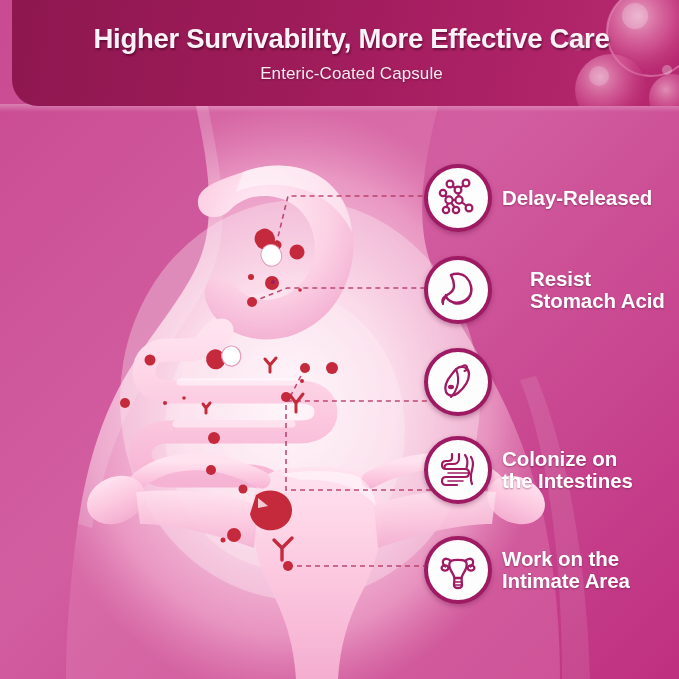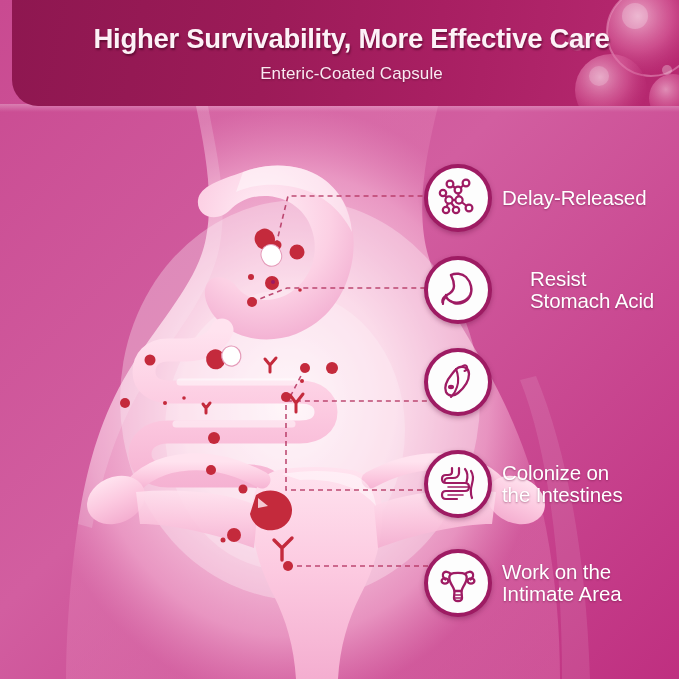--- a/index.html
+++ b/index.html
@@ -94,22 +94,22 @@
   .feature {
     position: absolute;
     left: 0;
     display: flex;
     align-items: center;
     height: 76px;
   }
   .f0 { top: 0px; }
   .f1 { top: 92px; gap: 28px; }
   .f2 { top: 184px; }
-  .f3 { top: 286px; }
-  .f4 { top: 385px; }
+  .f3 { top: 272px; }
+  .f4 { top: 372px; }
 
   .icon-circle {
     position: relative;
     flex: 0 0 auto;
     width: 68px;
     height: 68px;
     border-radius: 50%;
     background: #fdfdfd;
     border: 4px solid #9e1b63;
     box-shadow: 0 2px 5px rgba(90,10,55,.35);
@@ -117,21 +117,21 @@
     align-items: center;
     justify-content: center;
     box-sizing: border-box;
   }
   .icon-circle svg { display: block; }
 
   .feature-label {
     margin-left: 10px;
     color: #ffffff;
     font-size: 20.5px;
-    font-weight: normal;
+    font-weight: bold;
     line-height: 1.08;
     letter-spacing: -0.1px;
     text-shadow: 0 1px 2px rgba(90,10,55,.45);
     white-space: pre-line;
   }
 </style>
 </head>
 <body>
 
 <div class="poster">

